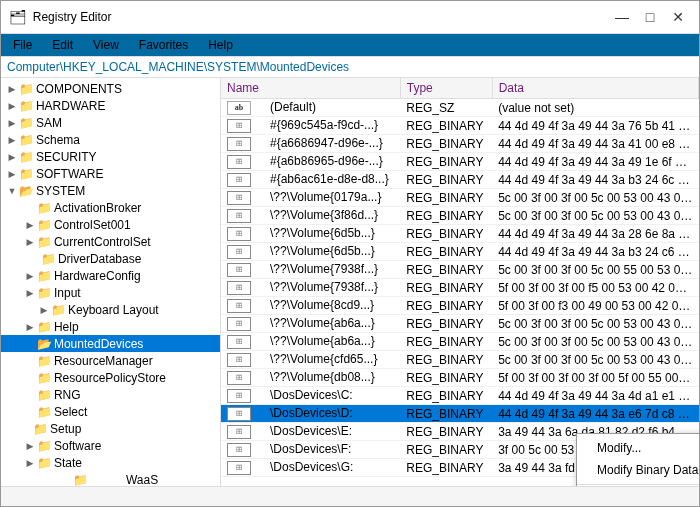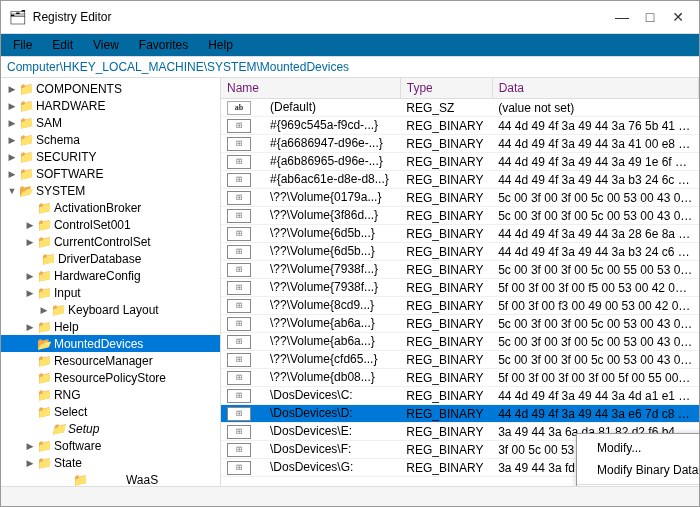--- a/index.html
+++ b/index.html
@@ -185,21 +185,21 @@
       <div class="tree-item" style="padding-left:22px;">
         <span class="tree-arrow empty"></span>
         <span class="folder-icon closed"></span>
         <span class="tree-label">RNG</span>
       </div>
       <div class="tree-item" style="padding-left:22px;">
         <span class="tree-arrow empty"></span>
         <span class="folder-icon closed"></span>
         <span class="tree-label">Select</span>
       </div>
-      <div class="tree-item" style="padding-left:36px;font-style:italic;">
+      <div class="tree-item" style="padding-left:18px;">
         <span class="tree-arrow empty"></span>
         <span class="folder-icon closed"></span>
         <span class="tree-label">Setup</span>
       </div>
       <div class="tree-item" style="padding-left:22px;">
         <span class="tree-arrow closed"></span>
         <span class="folder-icon closed"></span>
         <span class="tree-label">Software</span>
       </div>
       <div class="tree-item" style="padding-left:22px;">

